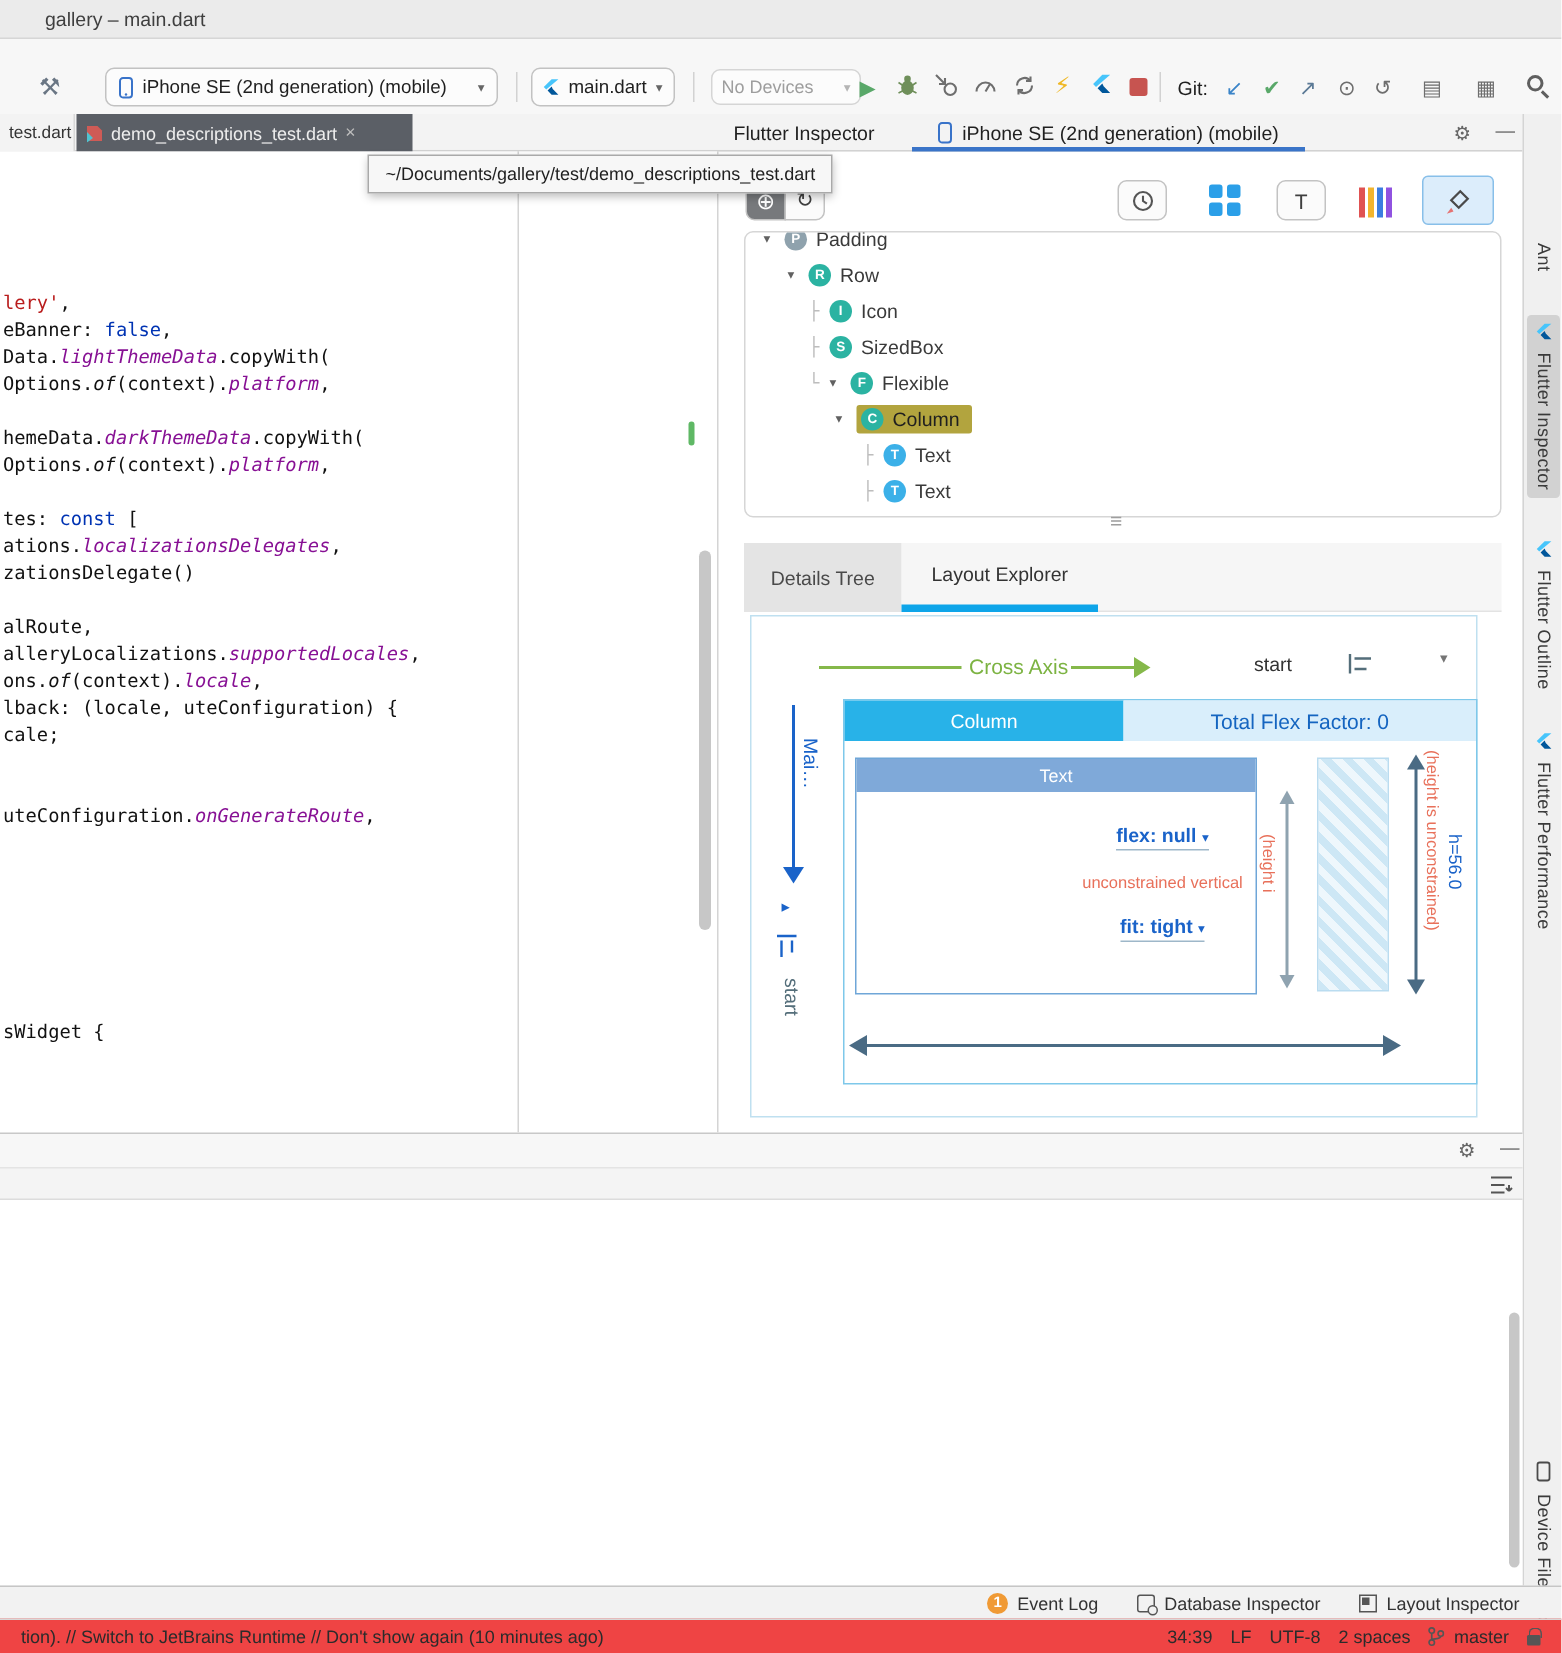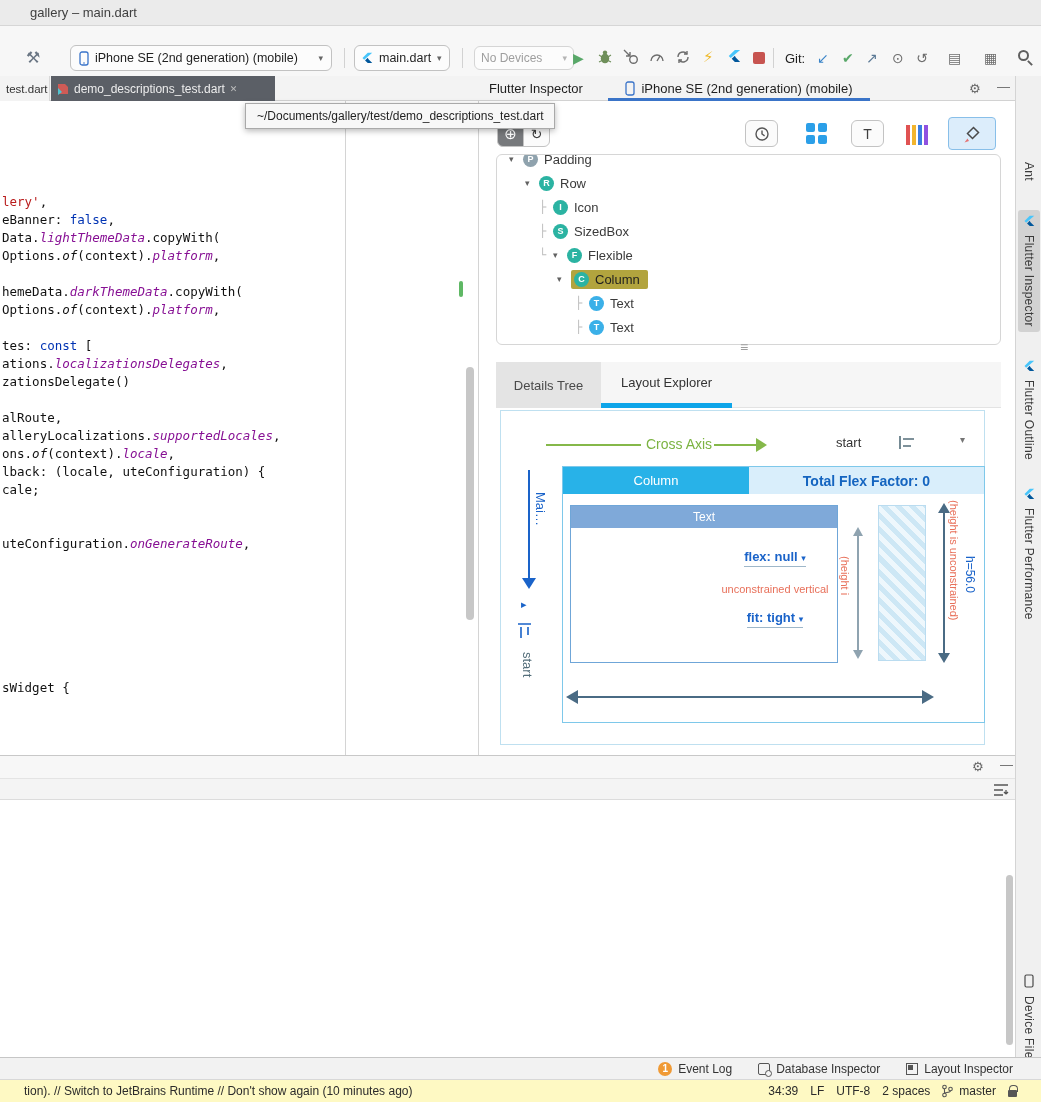--- a/index.html
+++ b/index.html
@@ -103,21 +103,21 @@
   .blue  { color:#1a63c9; }
   .orange{ color:#e8705a; }
   .vtext { writing-mode:vertical-rl; }
   .lx-line-h { position:absolute; height:2px; background:#85b84a; }
   .tri { position:absolute; width:0; height:0; }
 
   #col-box { position:absolute; left:562px; top:466px; width:423px; height:257px; border:1px solid #7ec8ea; }
   #col-header { display:flex; height:27px; }
   #col-header-left { width:186px; background:#28b2e8; color:#fff; display:flex; align-items:center;
     justify-content:center; font-size:13px; }
-  #col-header-right { flex:1; background:#d9eefb; color:#1565c0; font-weight:bold; font-size:14px;
+  #col-header-right { flex:1; background:#d9eefb; color:#1565c0; font-weight:normal; font-size:14px;
     display:flex; align-items:center; justify-content:center; }
 
   #text-box { position:absolute; left:570px; top:505px; width:268px; height:158px; border:1px solid #6fa6d8; background:#fff; }
   #text-box-header { height:22px; background:#7fa9d9; color:#fff; font-size:12px; display:flex;
     align-items:center; justify-content:center; }
   .lx-dd { display:inline-block; border-bottom:1px solid #9eb7c9; padding-bottom:2px;
     color:#1a63c9; font-size:13px; font-weight:600; }
   .lx-dd .caret { font-size:9px; }
 
   #hatch-bar { position:absolute; left:878px; top:505px; width:48px; height:156px;
@@ -147,22 +147,22 @@
     gap:26px; padding-right:28px; font-size:12px; color:#333; }
   .status-item { display:flex; align-items:center; gap:6px; }
   .badge { width:14px; height:14px; border-radius:50%; background:#f09a35; color:#fff; font-size:10px;
     font-weight:bold; display:flex; align-items:center; justify-content:center; }
   .db-icon { width:12px; height:12px; border:1.4px solid #555; border-radius:2px; position:relative; }
   .db-icon::after { content:''; position:absolute; width:5px; height:5px; border:1.2px solid #555;
     border-radius:50%; right:-3px; bottom:-3px; background:#f2f2f2; }
   .li-icon { width:12px; height:12px; border:1.4px solid #555; position:relative; }
   .li-icon::after { content:''; position:absolute; left:1px; top:1px; width:5px; height:5px; background:#555; }
 
-  #status-b { position:absolute; left:0; top:1079px; width:1041px; height:23px; background:#fef9c3;
-    border-top:1px solid #d8d8d8; display:flex; align-items:center; padding:0 24px; font-size:12px; color:#2b2b2b; }
+  #status-b { position:absolute; left:0; top:1079px; width:1041px; height:23px; background:#ef4444;
+    border-top:1px solid #d8d8d8; display:flex; align-items:center; padding:0 14px; font-size:12px; color:#2b2b2b; }
   #status-b .right { margin-left:auto; display:flex; align-items:center; gap:12px; }
   .lock { position:relative; width:9px; height:7px; background:#555; border-radius:1px; margin-top:5px; }
   .lock::before { content:''; position:absolute; left:1px; top:-5px; width:7px; height:6px;
     border:1.5px solid #555; border-bottom:none; border-radius:4px 4px 0 0; }
 </style>
 </head>
 <body>
 
 <div id="app">
 

